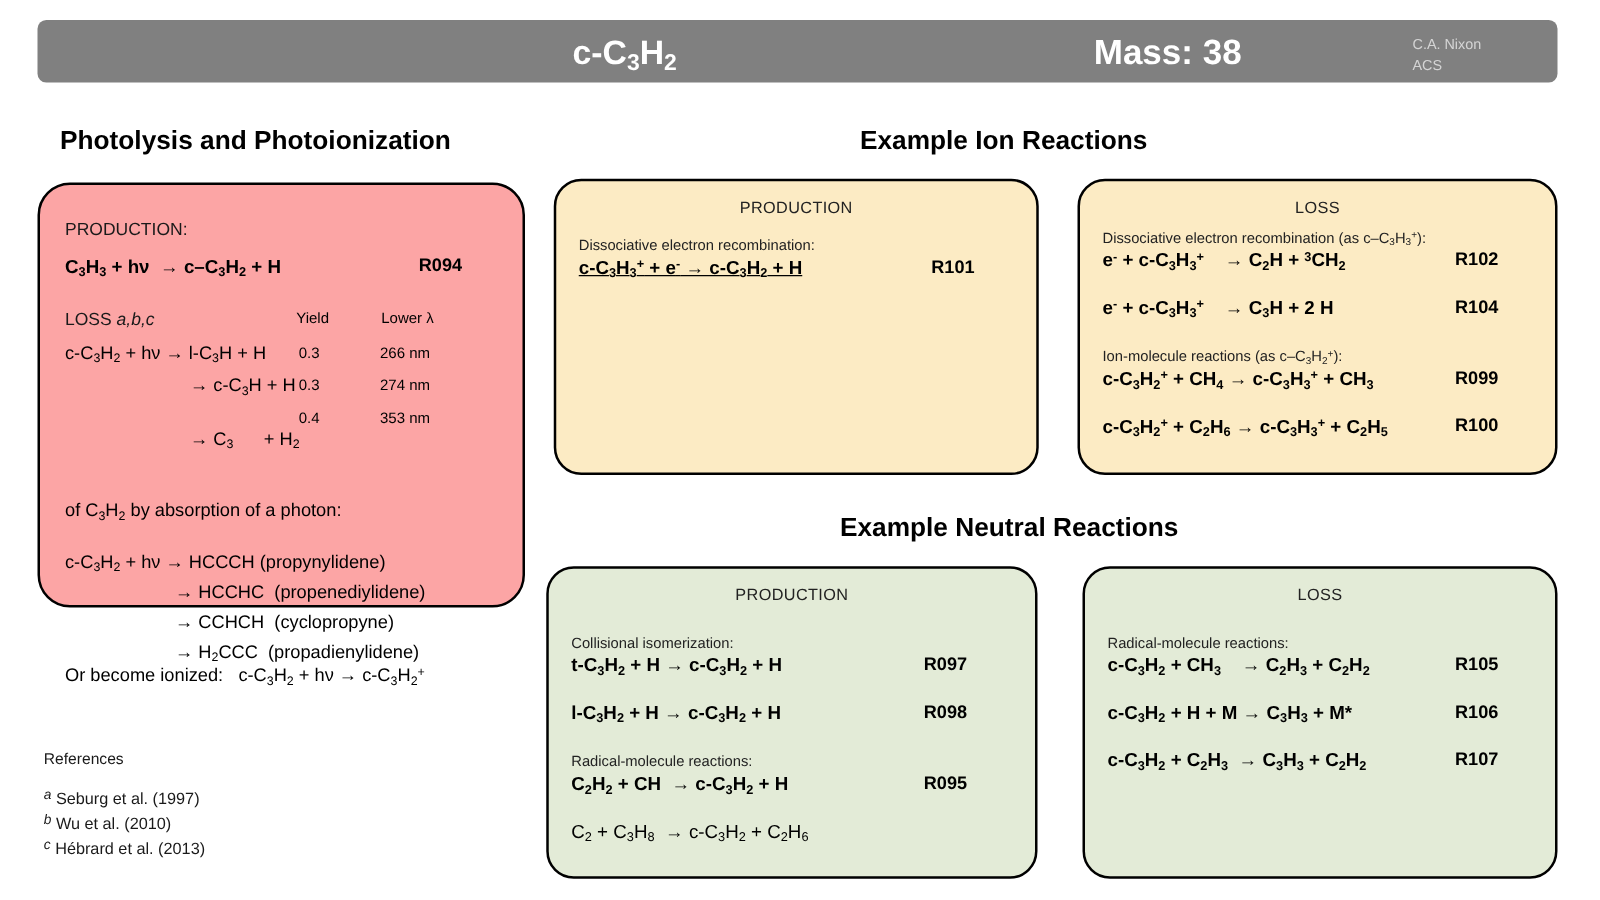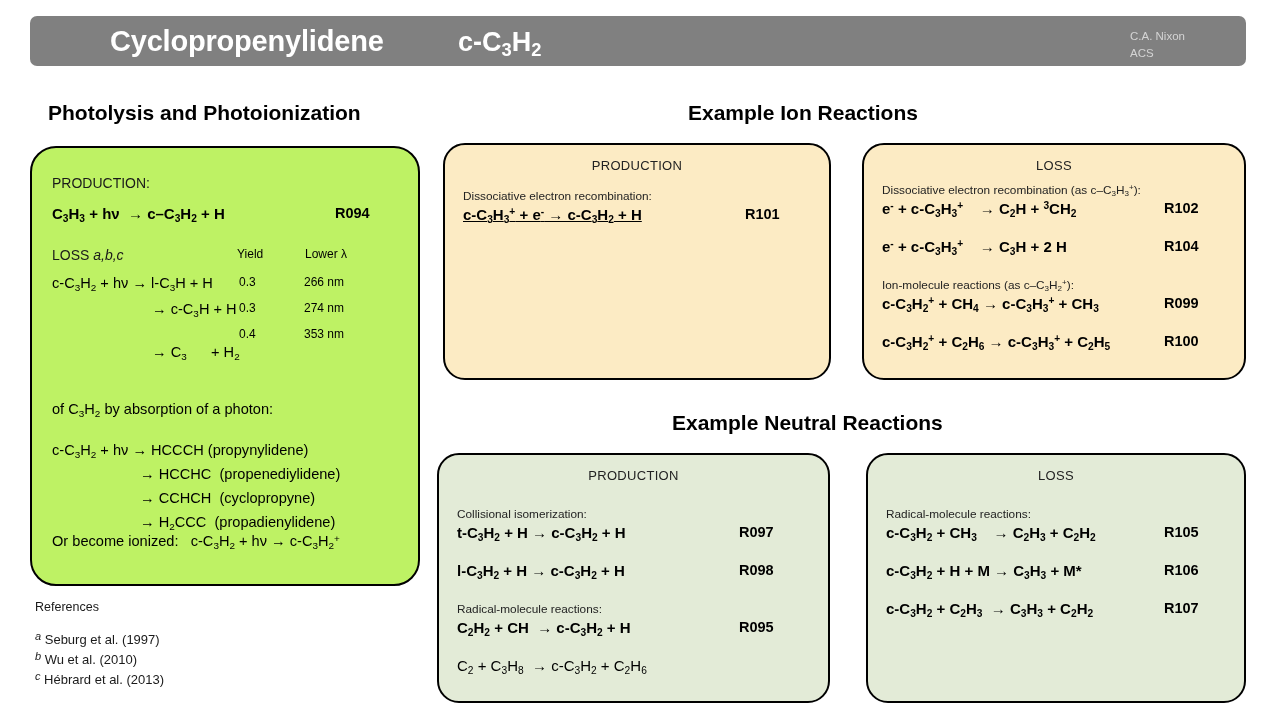--- a/index.html
+++ b/index.html
@@ -45,21 +45,21 @@
   #title-ion{left:688px;top:101px;}
   #title-neutral{left:672px;top:411px;}
 
   
   .panel{
     position:absolute;
     border:2.6px solid #000;
     border-radius:22px;
     box-sizing:border-box;
   }
-  #panel-photolysis{left:30px;top:146px;width:390px;height:440px;background:#bef264;border-radius:26px;}
+  #panel-photolysis{left:30px;top:146px;width:390px;height:340px;background:#fca5a5;border-radius:26px;}
   #panel-ion-production{left:443px;top:143px;width:388px;height:237px;background:#fcebc4;}
   #panel-ion-loss{left:862px;top:143px;width:384px;height:237px;background:#fcebc4;}
   #panel-neutral-production{left:437px;top:453px;width:393px;height:250px;background:#e3ebd7;}
   #panel-neutral-loss{left:866px;top:453px;width:380px;height:250px;background:#e3ebd7;}
 
   .panel-head{
     position:absolute;left:0;right:0;top:13px;
     text-align:center;font-size:13px;color:#222;letter-spacing:0.3px;
   }
 
@@ -78,22 +78,22 @@
 
   
   .ref-head{position:absolute;left:35px;top:600px;font-size:12.5px;color:#1a1a1a;}
   .ref-item{position:absolute;left:35px;font-size:13px;color:#1a1a1a;white-space:pre;}
   .ref-item i{font-size:11px;font-style:italic;vertical-align:0.4em;}
 </style>
 </head>
 <body>
 
 <div class="banner">
-  <div class="banner-title">Cyclopropenylidene</div>
   <div class="banner-formula">c-C<sub>3</sub>H<sub>2</sub></div>
+  <div class="banner-mass">Mass: 38</div>
   <div class="banner-credit">
     <div>C.A. Nixon</div>
     <div>ACS</div>
   </div>
 </div>
 
 <div class="sec-title" id="title-photolysis">Photolysis and Photoionization</div>
 <div class="sec-title" id="title-ion">Example Ion Reactions</div>
 <div class="sec-title" id="title-neutral">Example Neutral Reactions</div>
 

